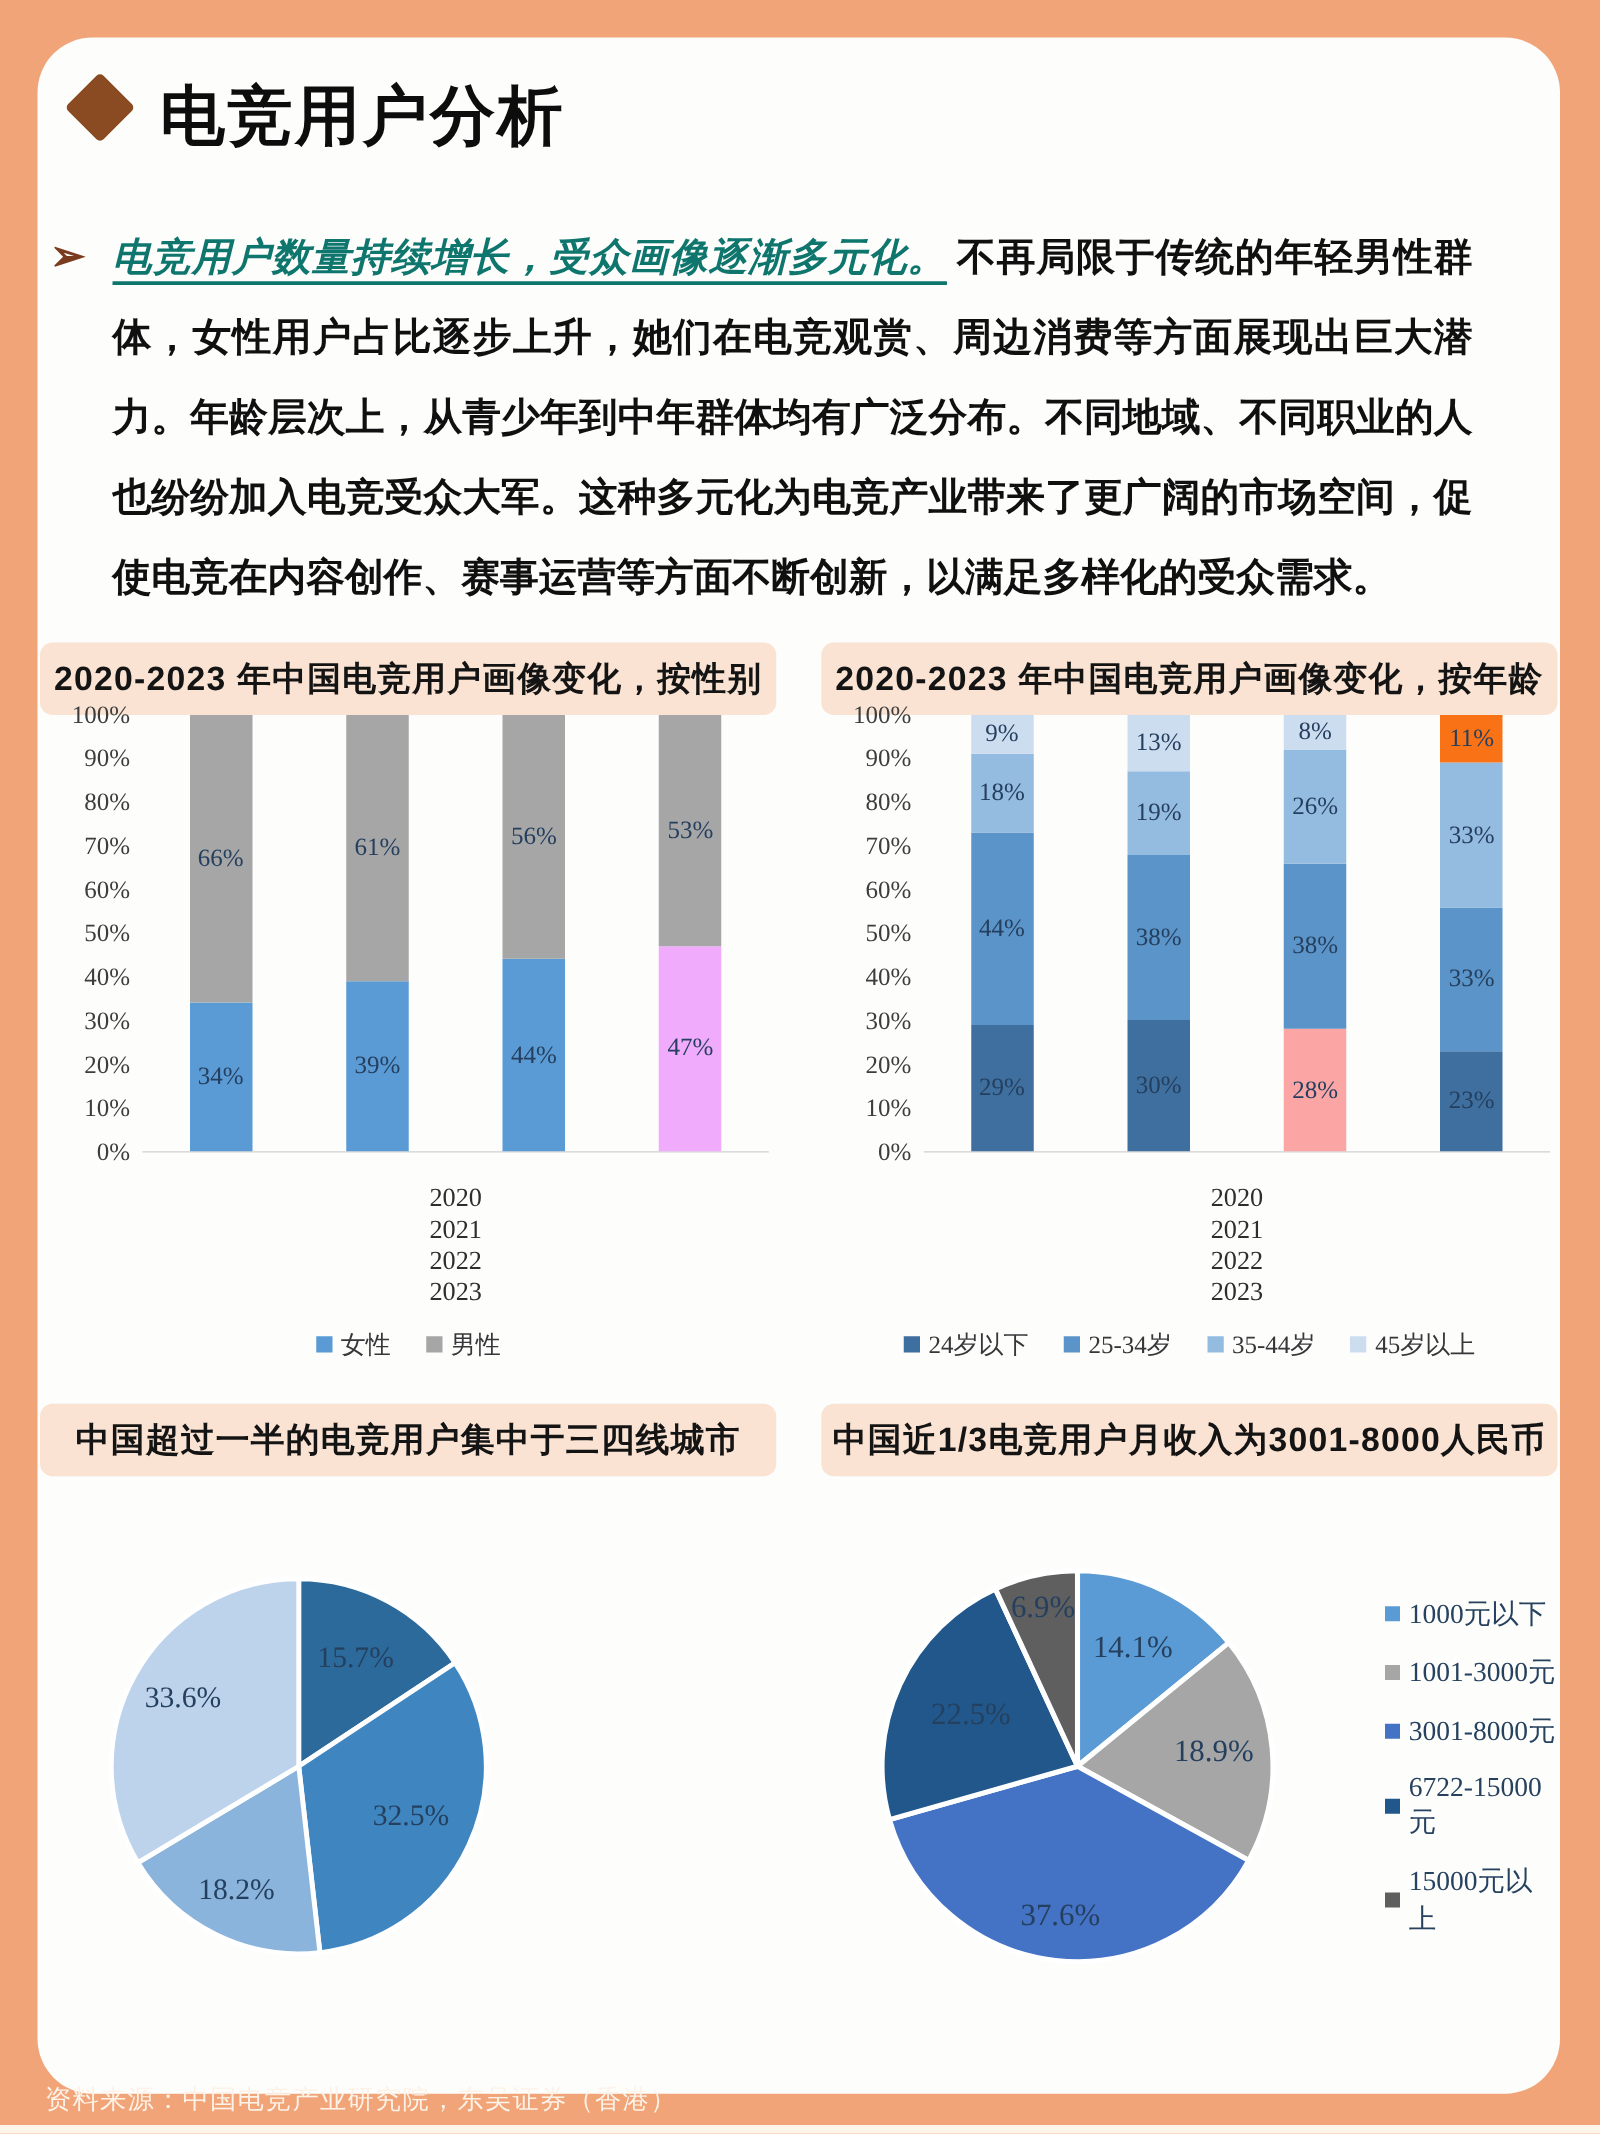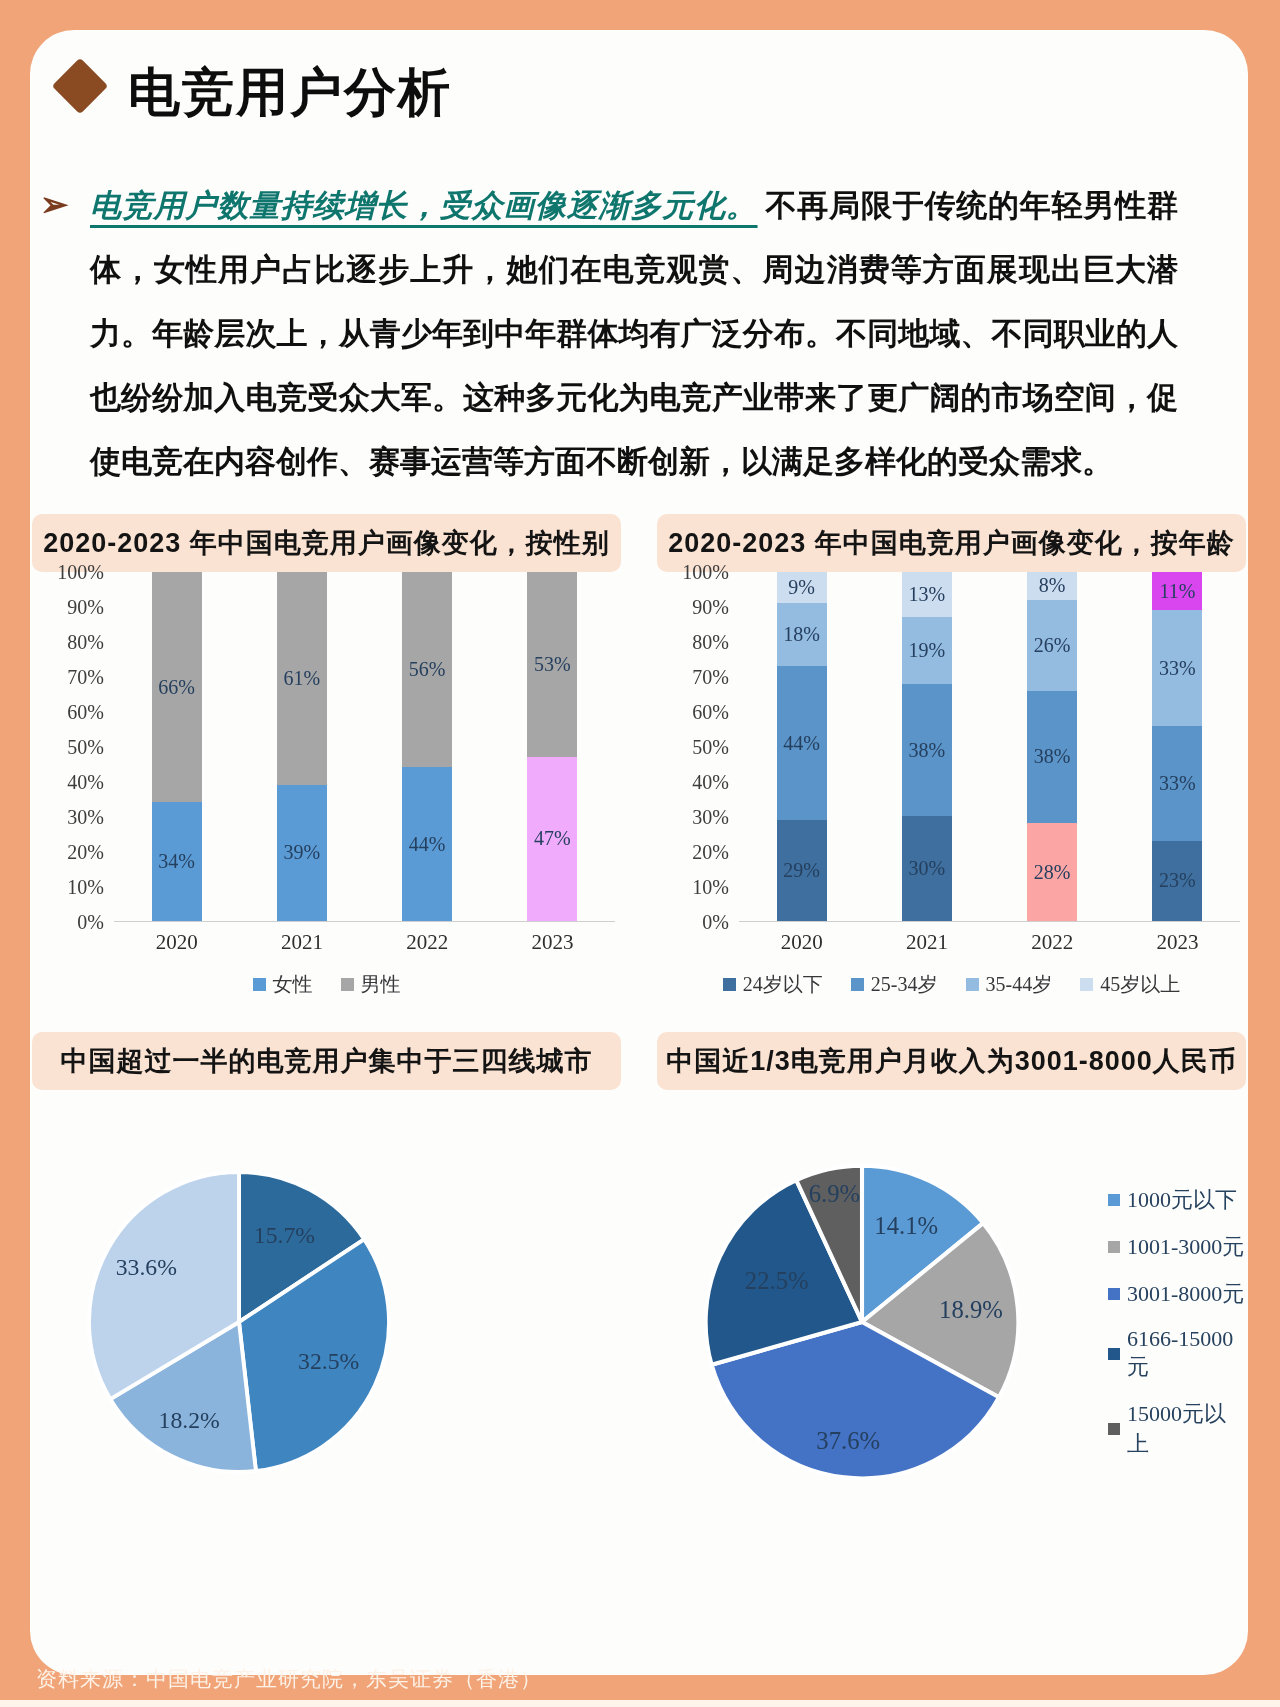--- a/index.html
+++ b/index.html
@@ -55,21 +55,21 @@
     position:absolute; left:74px; right:6px; top:0; bottom:0;
     border-bottom:1px solid #cfcfcf; display:flex;
   }
   .bc-slot { flex:1; display:flex; justify-content:center; align-items:flex-end; height:100%; }
   .bc-bar { width:50px; height:100%; display:flex; flex-direction:column-reverse; }
   .bc-seg { position:relative; display:flex; align-items:center; justify-content:center; overflow:visible; }
   .bc-label {
     font-family:"Liberation Serif","DejaVu Serif",serif;
     font-size:20px; color:#253f5e; white-space:nowrap;
   }
-  .bc-xlabels { display:flex; margin:8px 6px 0 82px; }
+  .bc-xlabels { display:flex; margin:24px 6px 0 82px;flex-direction:column; }
   .bc-xtick {
     flex:1; text-align:center;
     font-family:"Liberation Serif","DejaVu Serif",serif;
     font-size:21px; color:#2e2e2e;
   }
   .bc-legend { display:flex; justify-content:center; gap:28px; margin-top:16px; }
   .lg-item { display:flex; align-items:center; gap:7px; }
   .lg-marker { width:13px; height:13px; display:inline-block; flex:0 0 auto; }
   .lg-label {
     font-family:"Liberation Serif","DejaVu Serif",serif;
@@ -256,21 +256,21 @@
                 <div class="bc-bar">
                   <div class="bc-seg" style="height: 23%; background: rgb(62, 111, 158);">
                     <span class="bc-label">23%</span>
                   </div>
                   <div class="bc-seg" style="height: 33%; background: rgb(91, 148, 200);">
                     <span class="bc-label">33%</span>
                   </div>
                   <div class="bc-seg" style="height: 33%; background: rgb(148, 187, 224);">
                     <span class="bc-label">33%</span>
                   </div>
-                  <div class="bc-seg" style="height: 11%; background: #d946ef;">
+                  <div class="bc-seg" style="height: 11%; background: #f97316;">
                     <span class="bc-label">11%</span>
                   </div>
                 </div>
               </div>
             </div>
           </div>
           <div class="bc-xlabels">
             <div class="bc-xtick">2020</div>
             <div class="bc-xtick">2021</div>
             <div class="bc-xtick">2022</div>
@@ -336,21 +336,21 @@
             <div class="lg-item">
               <span class="lg-marker" style="background: rgb(166, 166, 166);"></span>
               <span class="lg-label">1001-3000元</span>
             </div>
             <div class="lg-item">
               <span class="lg-marker" style="background: rgb(68, 114, 196);"></span>
               <span class="lg-label">3001-8000元</span>
             </div>
             <div class="lg-item">
               <span class="lg-marker" style="background: rgb(33, 87, 138);"></span>
-              <span class="lg-label">6166-15000元</span>
+              <span class="lg-label">6722-15000元</span>
             </div>
             <div class="lg-item">
               <span class="lg-marker" style="background: rgb(95, 95, 95);"></span>
               <span class="lg-label">15000元以上</span>
             </div>
           </div>
         </div>
     </div>
 
   </div>

